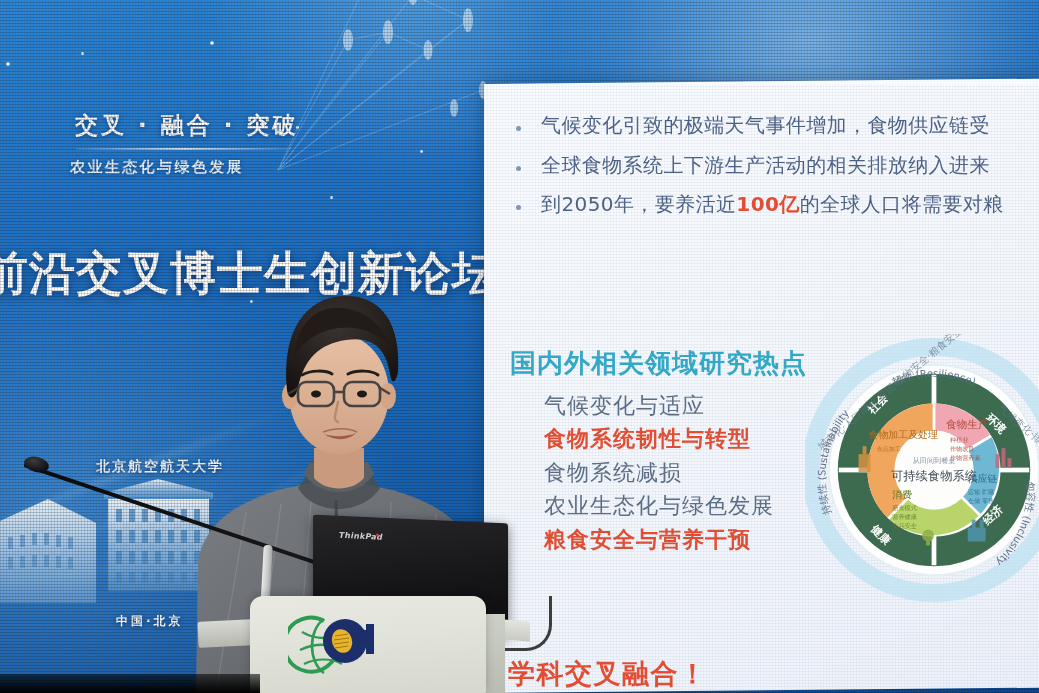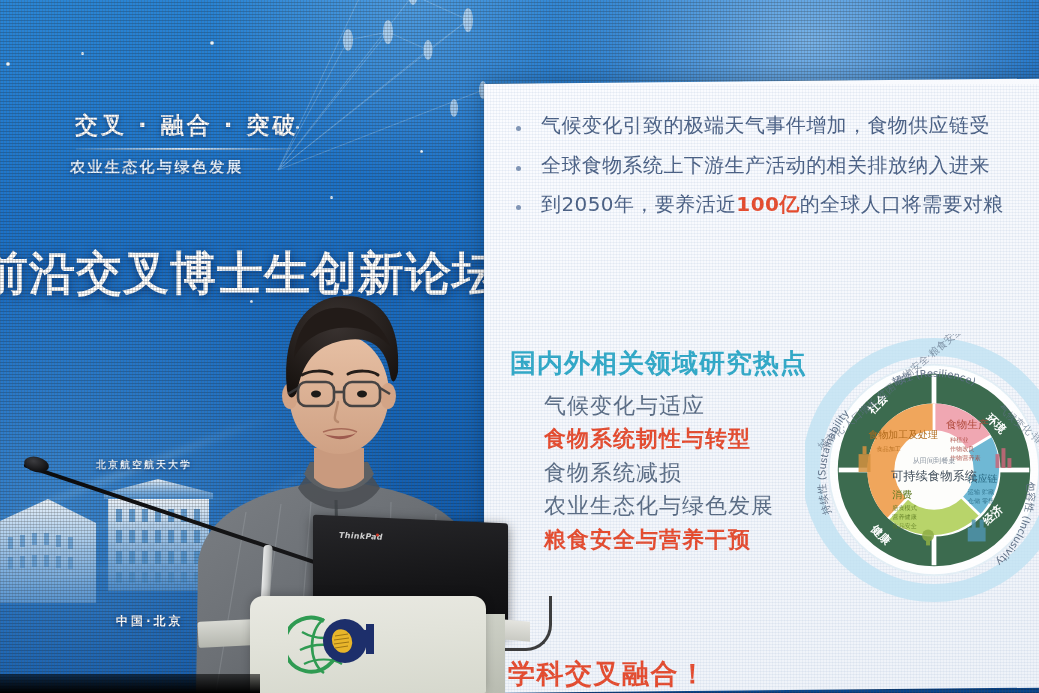--- a/index.html
+++ b/index.html
@@ -58,21 +58,21 @@
   .bd-headline{
     position:absolute;left:-18px;top:243px;width:470px;
     color:#ffffff;font-size:46px;font-weight:bold;letter-spacing:1px;
     white-space:nowrap;
     text-shadow:0 2px 10px rgba(8,45,105,.85);
   }
 
   
   .uni-name{
     position:absolute;left:96px;top:458px;width:200px;
-    color:#eaf5ff;font-size:10px;font-weight:bold;letter-spacing:2px;
+    color:#eaf5ff;font-size:14px;font-weight:bold;letter-spacing:2px;
     text-shadow:0 1px 4px rgba(8,45,105,.8);
   }
   .uni-city{
     position:absolute;left:116px;top:613px;width:150px;
     color:#ffffff;font-size:12px;font-weight:bold;letter-spacing:3px;
     text-shadow:0 1px 5px rgba(8,45,105,.85);
   }
   .bldg{position:absolute;opacity:.93;}
   .bldg-main{left:96px;top:473px;width:125px;height:125px;}
   .bldg-left{left:0px;top:493px;width:96px;height:110px;}

